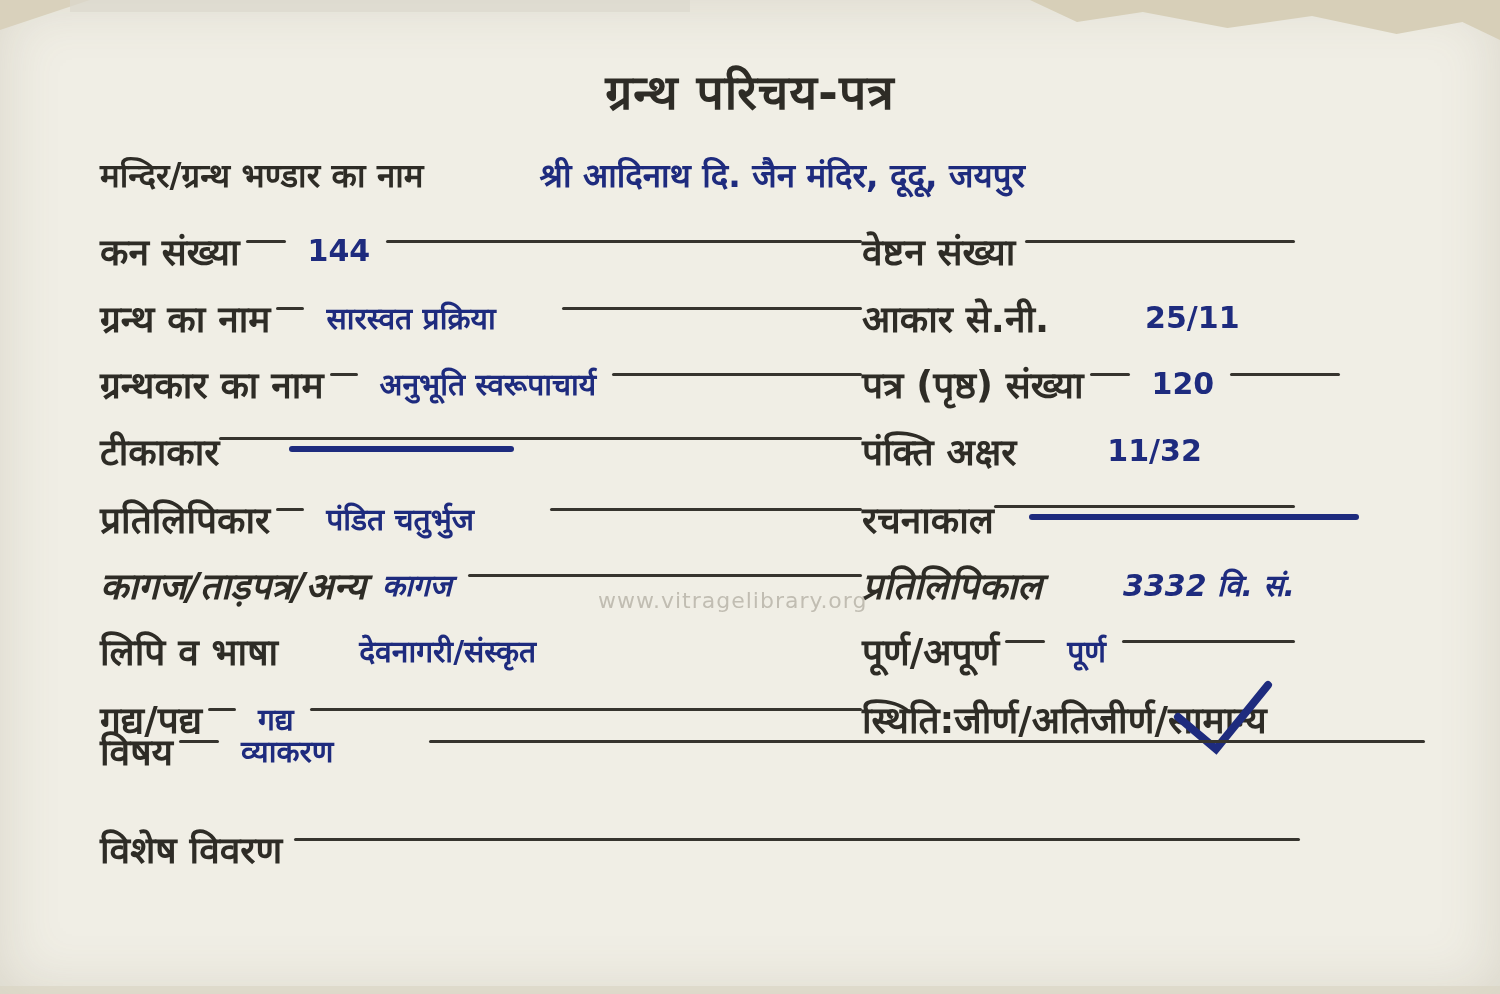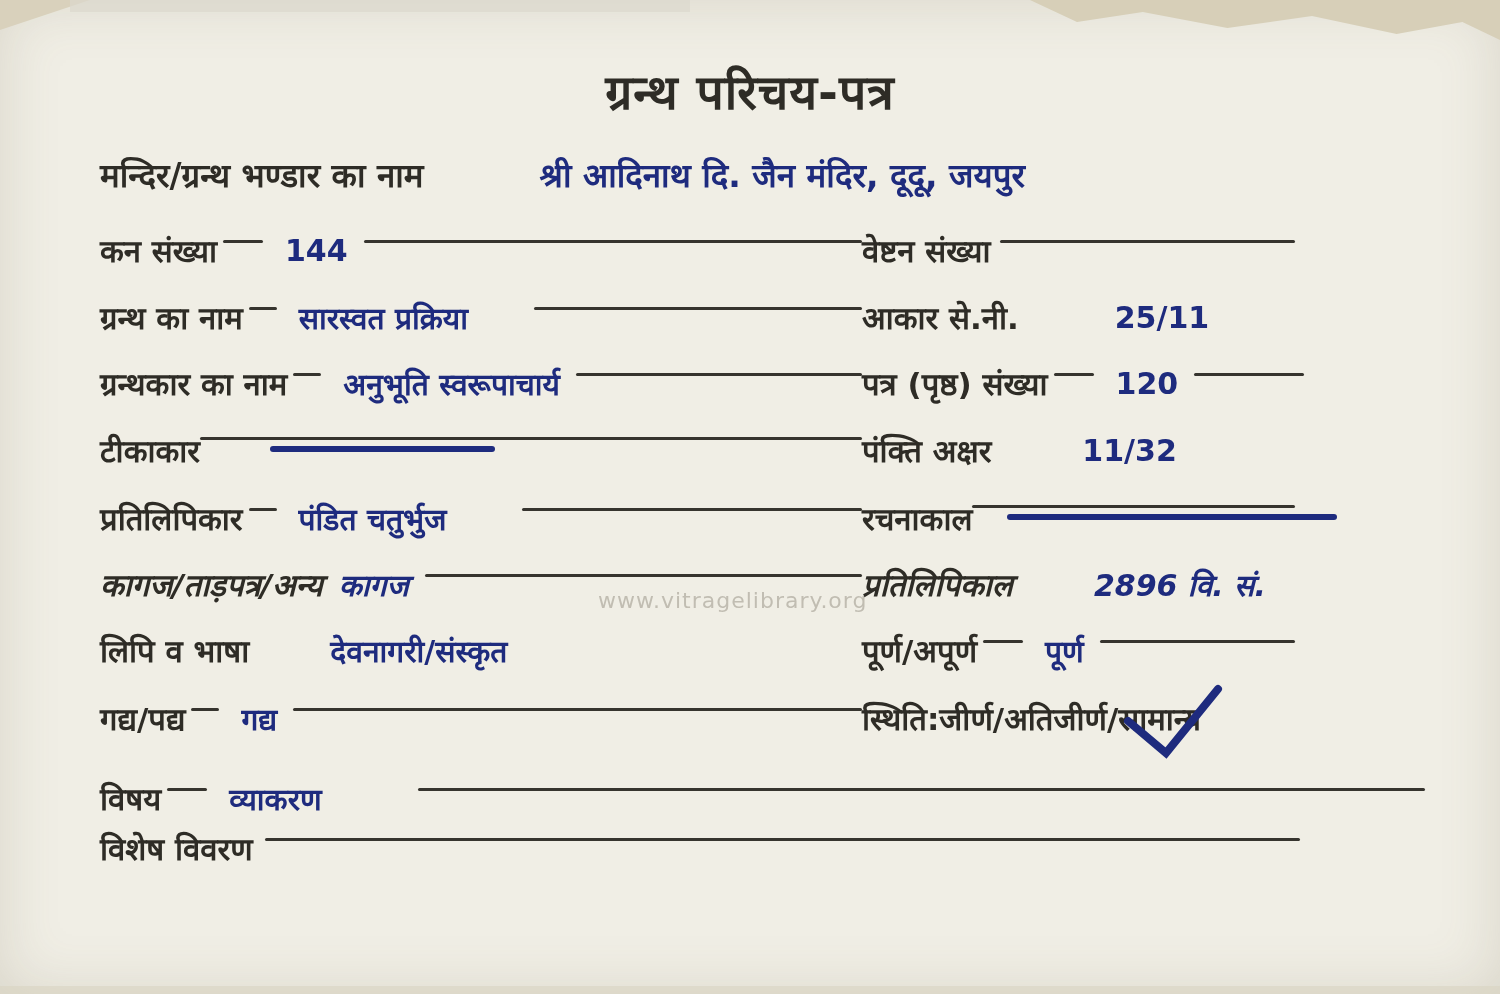--- a/index.html
+++ b/index.html
@@ -24,21 +24,21 @@
     text-align:center; font-size:48px; font-weight:800;
     color:#2e2c26; letter-spacing:1px;
   }
   .watermark {
     position:absolute; top:588px; left:598px;
     font-size:22px; color:#b9b5aa; opacity:.85; letter-spacing:1px;
   }
   .row { position:absolute; left:100px; width:1325px; height:52px; display:flex; align-items:center; }
   .col-l { width:762px; display:flex; align-items:center; height:100%; flex-shrink:0; }
   .col-r { flex:1; display:flex; align-items:center; height:100%; }
-  .lbl { font-weight:700; color:#2e2c26; font-size:31px; white-space:nowrap; }
+  .lbl { font-weight:700; color:#2e2c26; font-size:37px; white-space:nowrap; }
   .lbl.big { font-size:33px; }
   .val { color:#1e2b7e; font-weight:700; font-size:30px; white-space:nowrap; padding:0 16px; }
   .dash { width:40px; height:3px; background:#36342e; margin:0 6px; transform:translateY(-9px); border-radius:2px; flex-shrink:0; }
   .dash.sm { width:28px; }
   .fill { flex:1; height:3px; background:#36342e; transform:translateY(-9px); border-radius:2px; }
   .fill.fixed110 { flex:0 0 110px; }
   .mr130 { margin-right:130px; }
   .mr125 { margin-right:125px; }
   .linewrap { flex:1; position:relative; height:100%; }
   .linewrap .black { position:absolute; top:13px; left:0; right:0; height:3px; background:#36342e; border-radius:2px; }
@@ -137,21 +137,21 @@
   </div>
 
   <div class="row" style="top:558px;font-style:italic;">
     <div class="col-l">
       <span class="lbl">कागज/ताड़पत्र/अन्य</span>
       <span class="val">कागज</span>
       <div class="fill"></div>
     </div>
     <div class="col-r">
       <span class="lbl">प्रतिलिपिकाल</span>
-      <span class="val" style="margin-left:65px;">2896 वि. सं.</span>
+      <span class="val" style="margin-left:65px;">3332 वि. सं.</span>
     </div>
   </div>
 
   <div class="row" style="top:624px;">
     <div class="col-l">
       <span class="lbl">लिपि व भाषा</span>
       <span class="val" style="margin-left:65px;">देवनागरी/संस्कृत</span>
     </div>
     <div class="col-r">
       <span class="lbl">पूर्ण/अपूर्ण</span>
@@ -172,21 +172,21 @@
       <span class="lbl">स्थिति:जीर्ण/अतिजीर्ण/</span>
       <span class="lbl checked-word">
         <span>सामान्य</span>
         <svg class="check" width="120" height="80" viewBox="0 0 120 80">
           <path d="M14 38 L52 70 L104 6" stroke="#1e2b7e" stroke-width="8" fill="none" stroke-linecap="round"></path>
         </svg>
       </span>
     </div>
   </div>
 
-  <div class="row" style="top:772px;">
+  <div class="row" style="top:724px;">
     <span class="lbl">विषय</span>
     <div class="dash"></div>
     <span class="val">व्याकरण</span>
     <div class="fill" style="margin-left:80px;"></div>
   </div>
 
   <div class="row" style="top:822px;">
     <span class="lbl">विशेष विवरण</span>
     <div class="fill mr125" style="margin-left:12px;"></div>
   </div>

